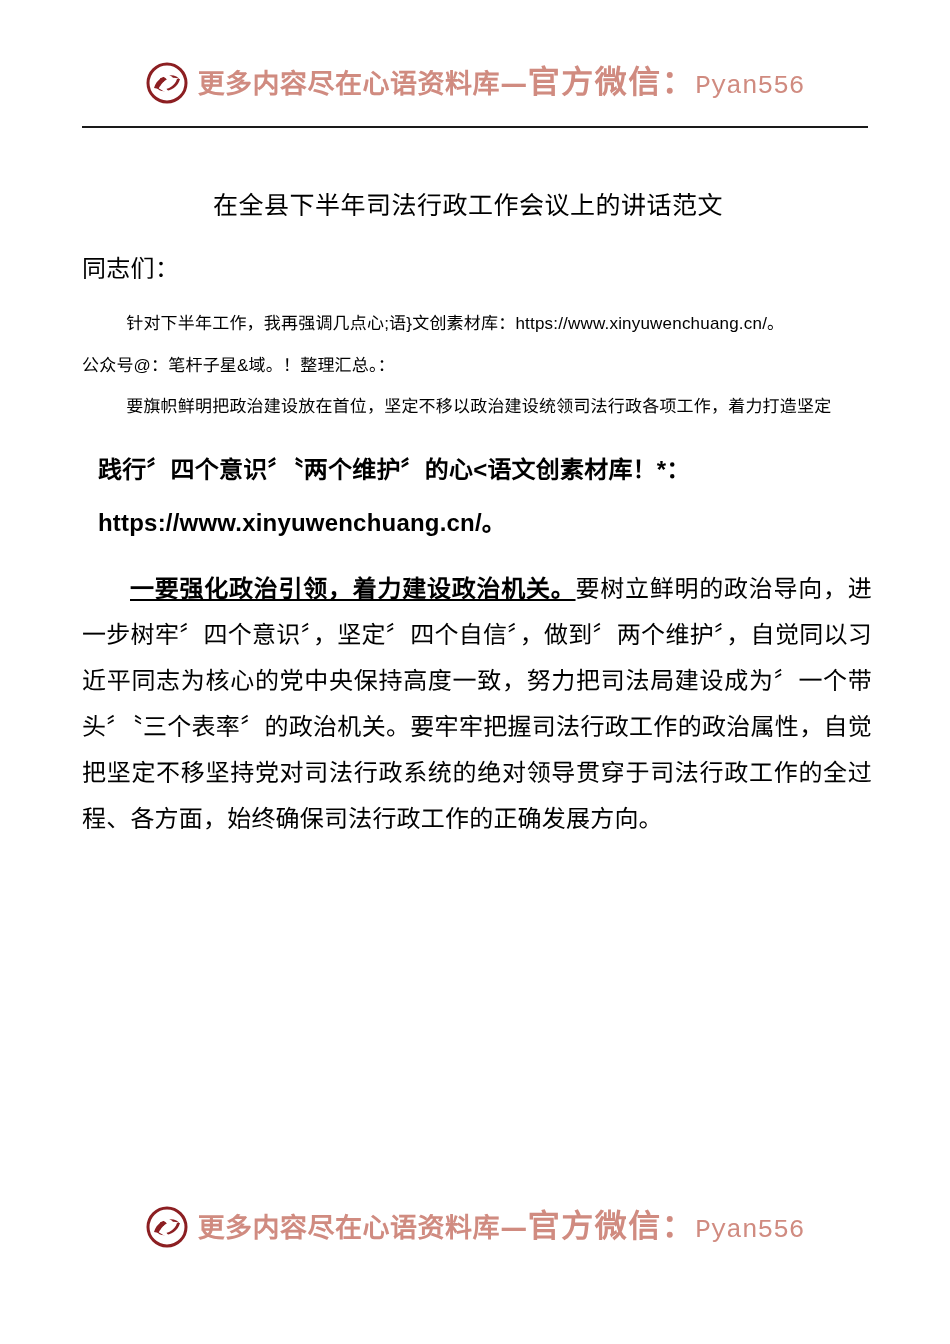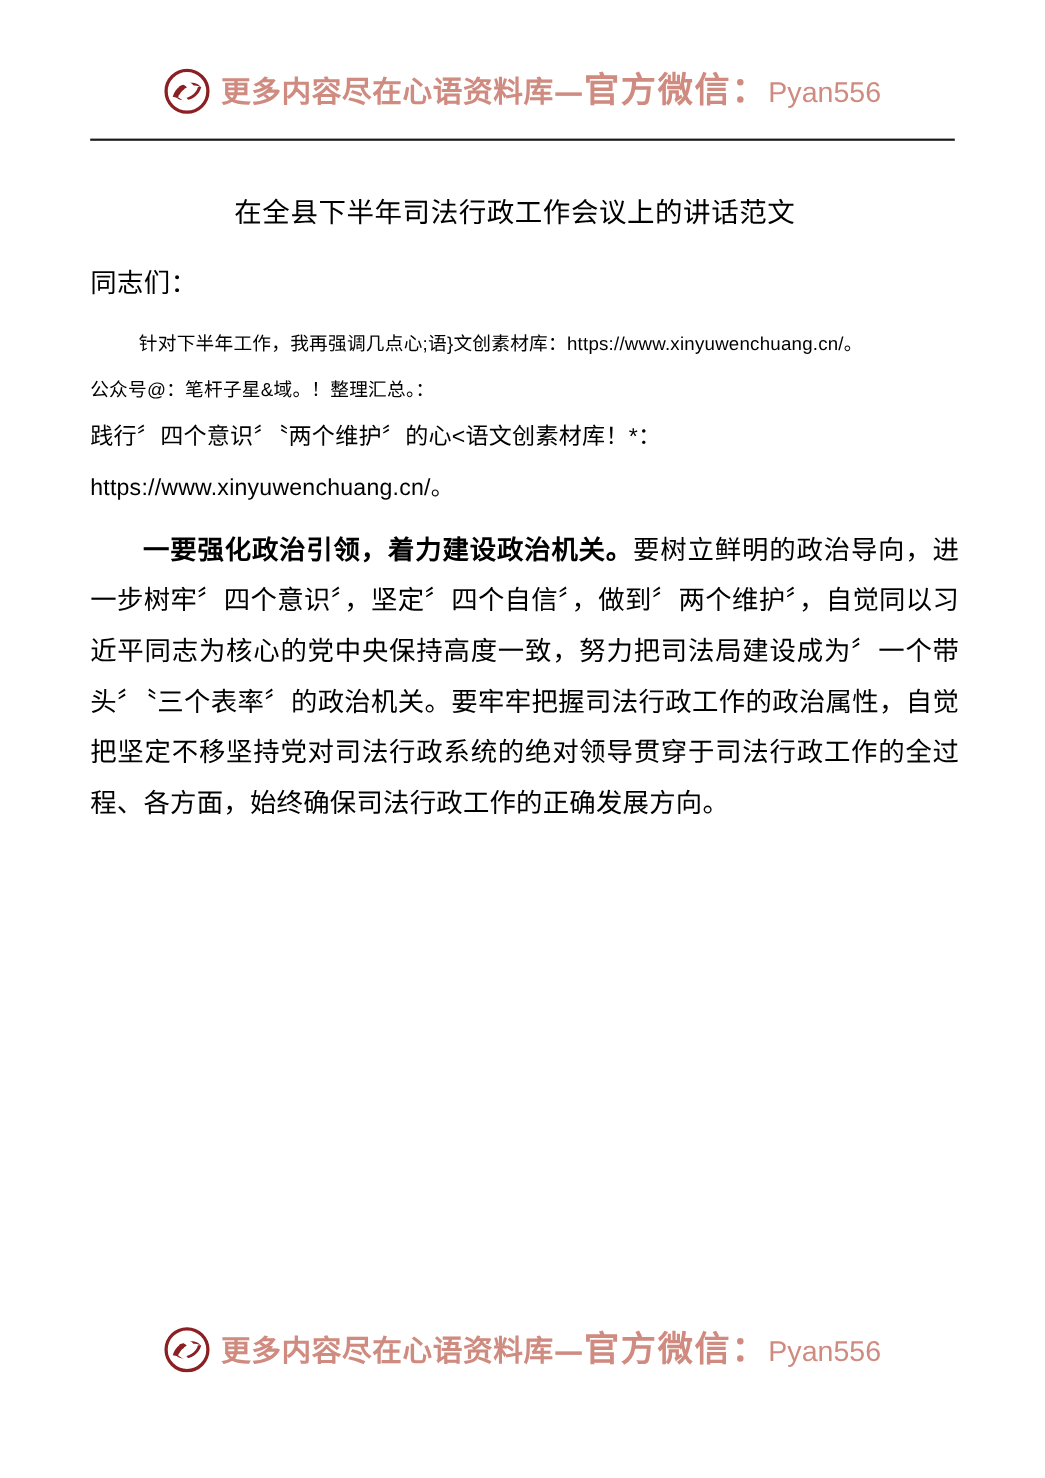--- a/index.html
+++ b/index.html
@@ -48,21 +48,21 @@
     white-space: nowrap;
     font-family: "DejaVu Serif", "Liberation Serif", serif;
     font-weight: 700;
   }
   .wm-text .wm-cn { font-family: "DejaVu Serif", "Liberation Serif", serif; margin-top: 36px; }
   .wm-text .wm-sub {
     font-size: 32px;
     letter-spacing: 1.5px;
   }
   .wm-text .wm-id {
-    font-family: Liberation Sans, sans-serif;
+    font-family: Liberation Mono, monospace;
     font-weight: 400;
     font-size: 26px;
     letter-spacing: 0px;
   }
 
   
   .header-rule {
     position: absolute;
     left: 82px;
     top: 126px;
@@ -76,21 +76,21 @@
     position: absolute;
     left: 82px;
     top: 172px;
     width: 790px;
   }
 
   .doc-title {
     font-size: 25px;
     font-weight: 400;
     text-align: center;
-    margin: 5px 0 28px 0;
+    margin: 16px 0 28px 0;
     letter-spacing: 0.5px;
     line-height: 1.4;
     padding-right: 18px;
   }
 
   .salutation {
     font-size: 24px;
     margin: 12px 0 16px 0;
     line-height: 1.5;
     letter-spacing: 0.3px;
@@ -101,24 +101,25 @@
     font-size: 17px;
     line-height: 2.45;
     margin: 0;
     text-indent: 2.6em;
     letter-spacing: 0.2px;
     word-break: break-all;
   }
   .p-small.no-indent { text-indent: 0; }
 
   .line-mixed {
-    font-size: 21px;
+    font-size: 24px;
     line-height: 2.2;
-    margin: 0;
+    margin: 16px;
     letter-spacing: 0.2px;
+    font-weight: bold;
   }
 
   .section-heading {
     font-size: 23px;
     font-weight: 400;
     margin: 14px 0 10px 0;
     text-indent: 1.5em;
     line-height: 1.6;
     letter-spacing: 0.5px;
   }
@@ -126,21 +127,21 @@
   
   .p-body {
     font-size: 24px;
     line-height: 1.92;
     margin: 10px 0 0 0;
     text-indent: 2em;
     letter-spacing: 0.2px;
     text-align: justify;
     text-justify: inter-ideograph;
   }
-  .p-body b, .lead { font-weight: 700; }
+  .p-body b, .lead { font-weight: 700; text-decoration: underline; }
 </style>
 </head>
 <body>
 
 <div class="page">
 
   <div class="wm-band header">
     <span class="wm-logo">
       <svg viewBox="0 0 42 42" xmlns="http://www.w3.org/2000/svg">
         <circle cx="21" cy="21" r="19" fill="none" stroke="#8c1f22" stroke-width="3"></circle>
@@ -162,20 +163,21 @@
 
     <h1 class="doc-title">在全县下半年司法行政工作会议上的讲话范文</h1>
 
     <p class="salutation">同志们：</p>
 
     <p class="p-small">针对下半年工作，我再强调几点心;语}文创素材库：https://www.xinyuwenchuang.cn/。</p>
 
     <p class="p-small no-indent">公众号@：笔杆子星&amp;域。！整理汇总。：</p>
 
 
+    <p class="p-small">要旗帜鲜明把政治建设放在首位，坚定不移以政治建设统领司法行政各项工作，着力打造坚定</p>
 
     <p class="line-mixed">践行〞四个意识〞〝两个维护〞的心&lt;语文创素材库！*：https://www.xinyuwenchuang.cn/。</p>
 
 
     <p class="p-body"><b class="lead">一要强化政治引领，着力建设政治机关。</b><span>要树立鲜明的政治导向，进一步树牢〞四个意识〞，坚定〞四个自信〞，做到〞两个维护〞，自觉同以习近平同志为核心的党中央保持高度一致，努力把司法局建设成为〞一个带头〞〝三个表率〞的政治机关。要牢牢把握司法行政工作的政治属性，自觉把坚定不移坚持党对司法行政系统的绝对领导贯穿于司法行政工作的全过程、各方面，始终确保司法行政工作的正确发展方向。</span></p>
 
 
   </div>
 
   <div class="wm-band footer">

